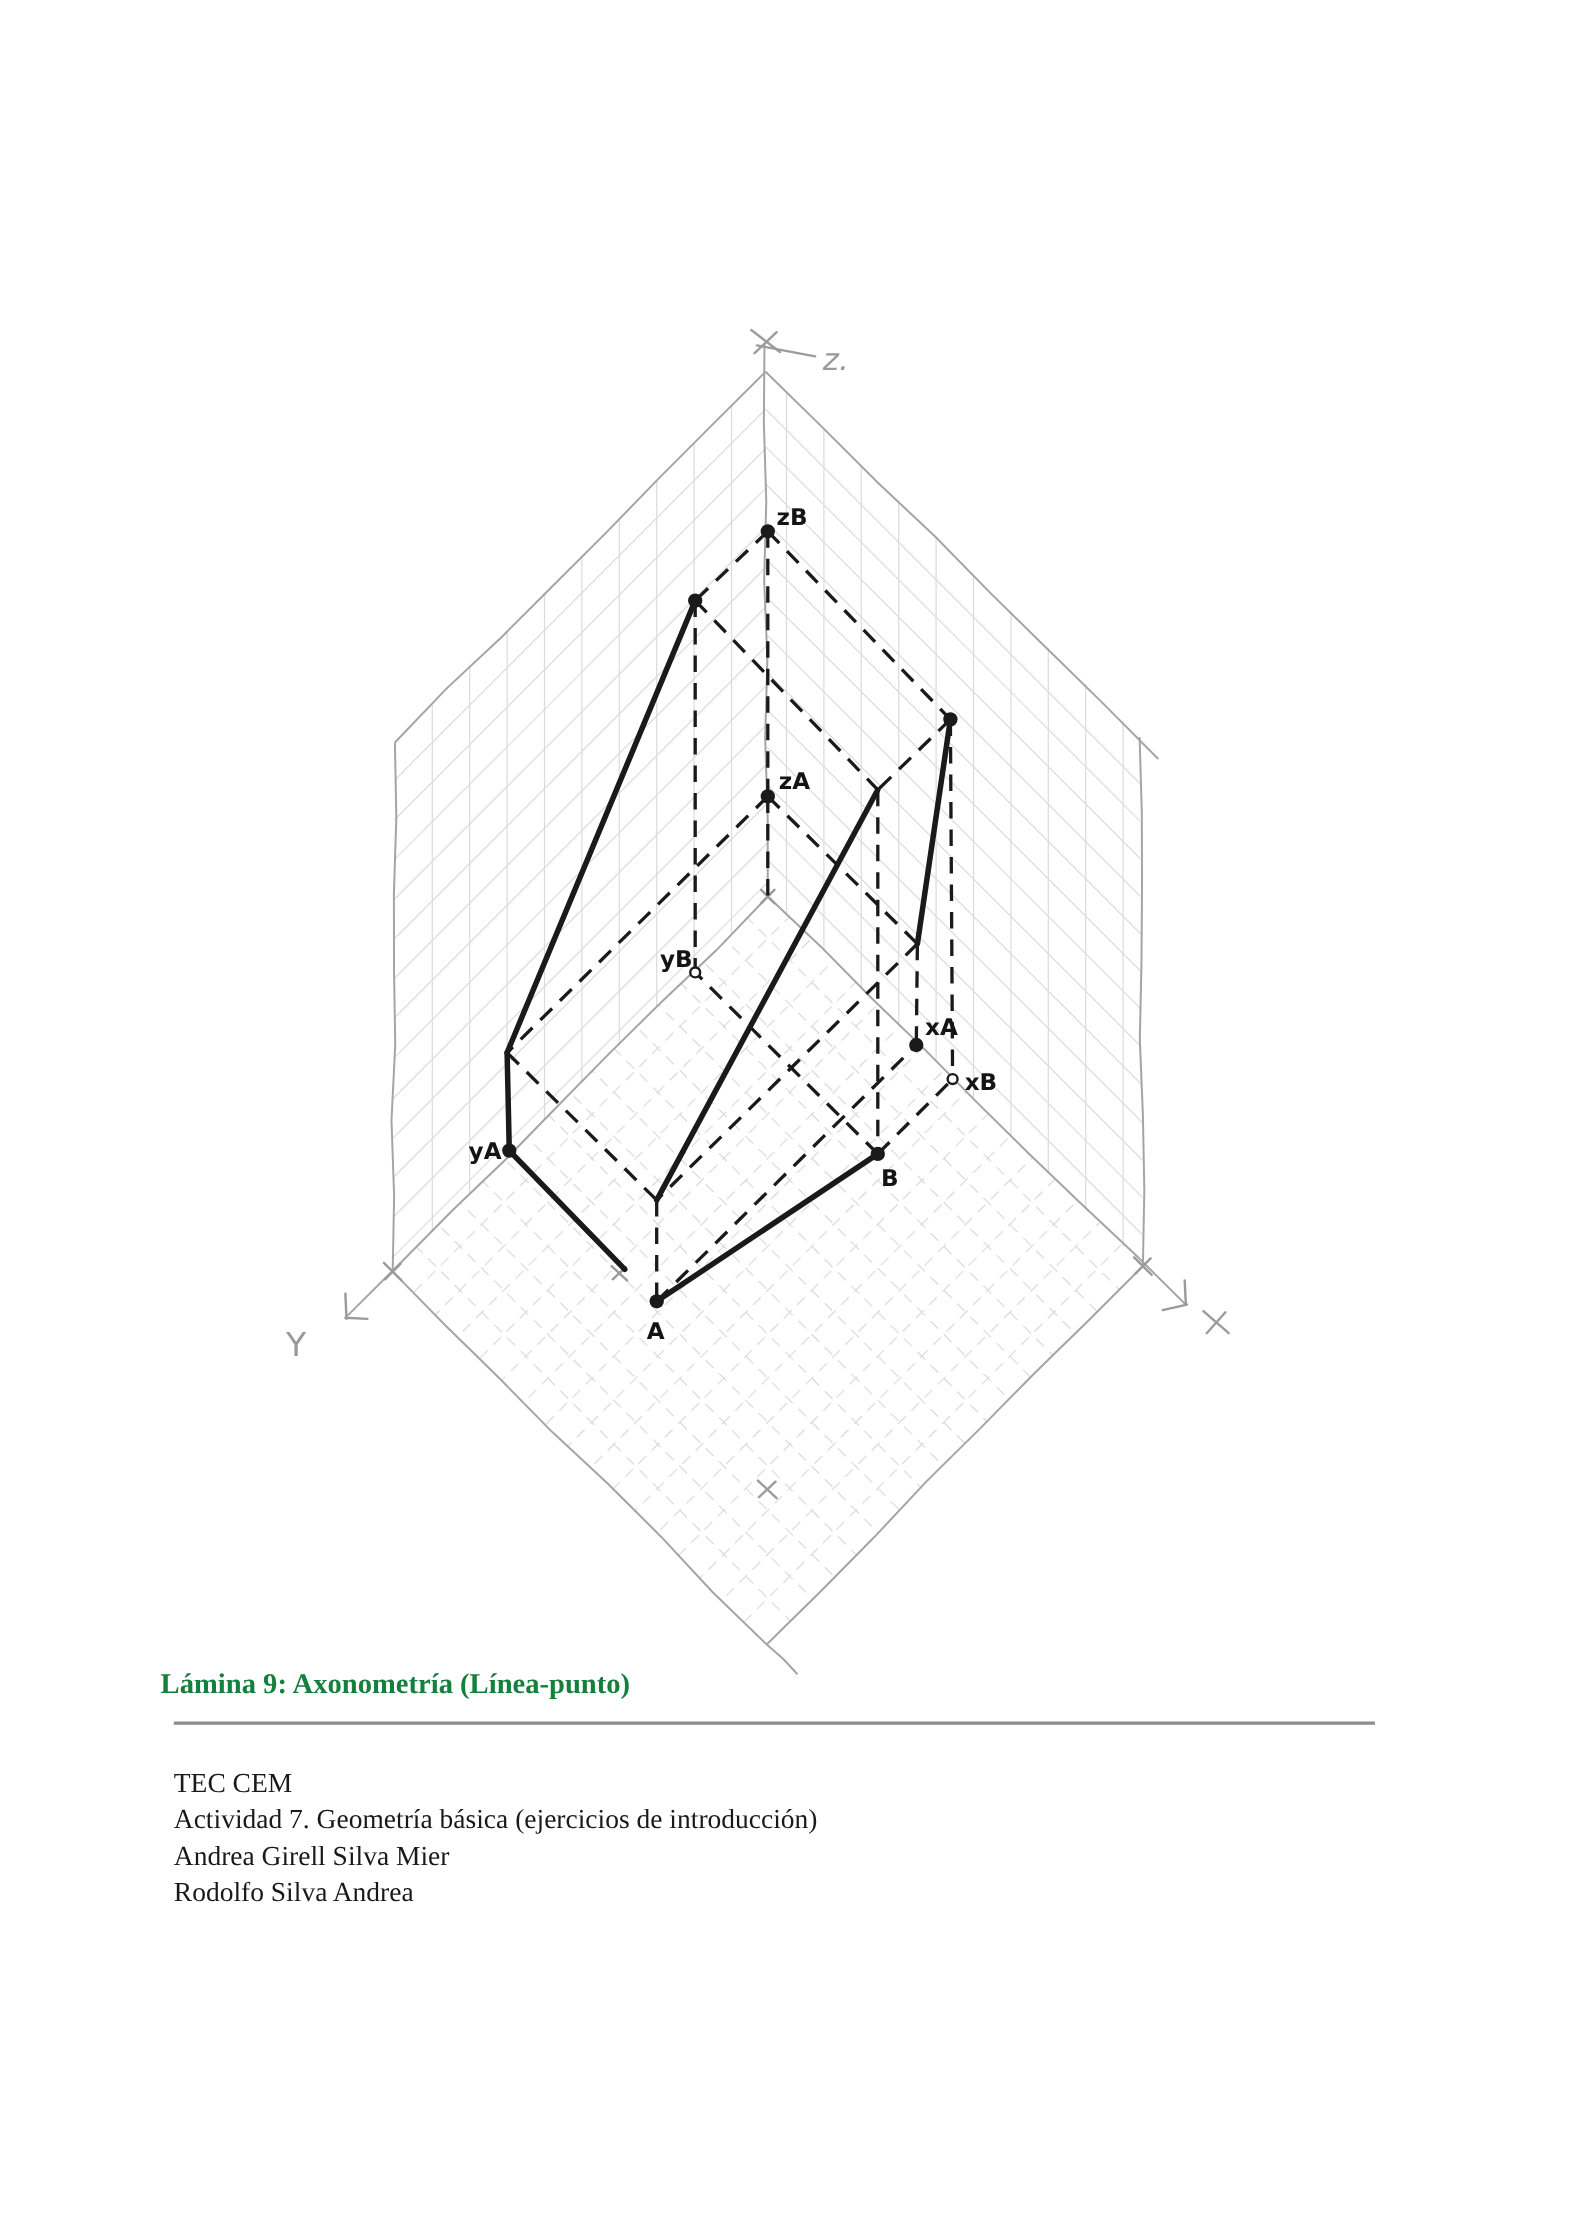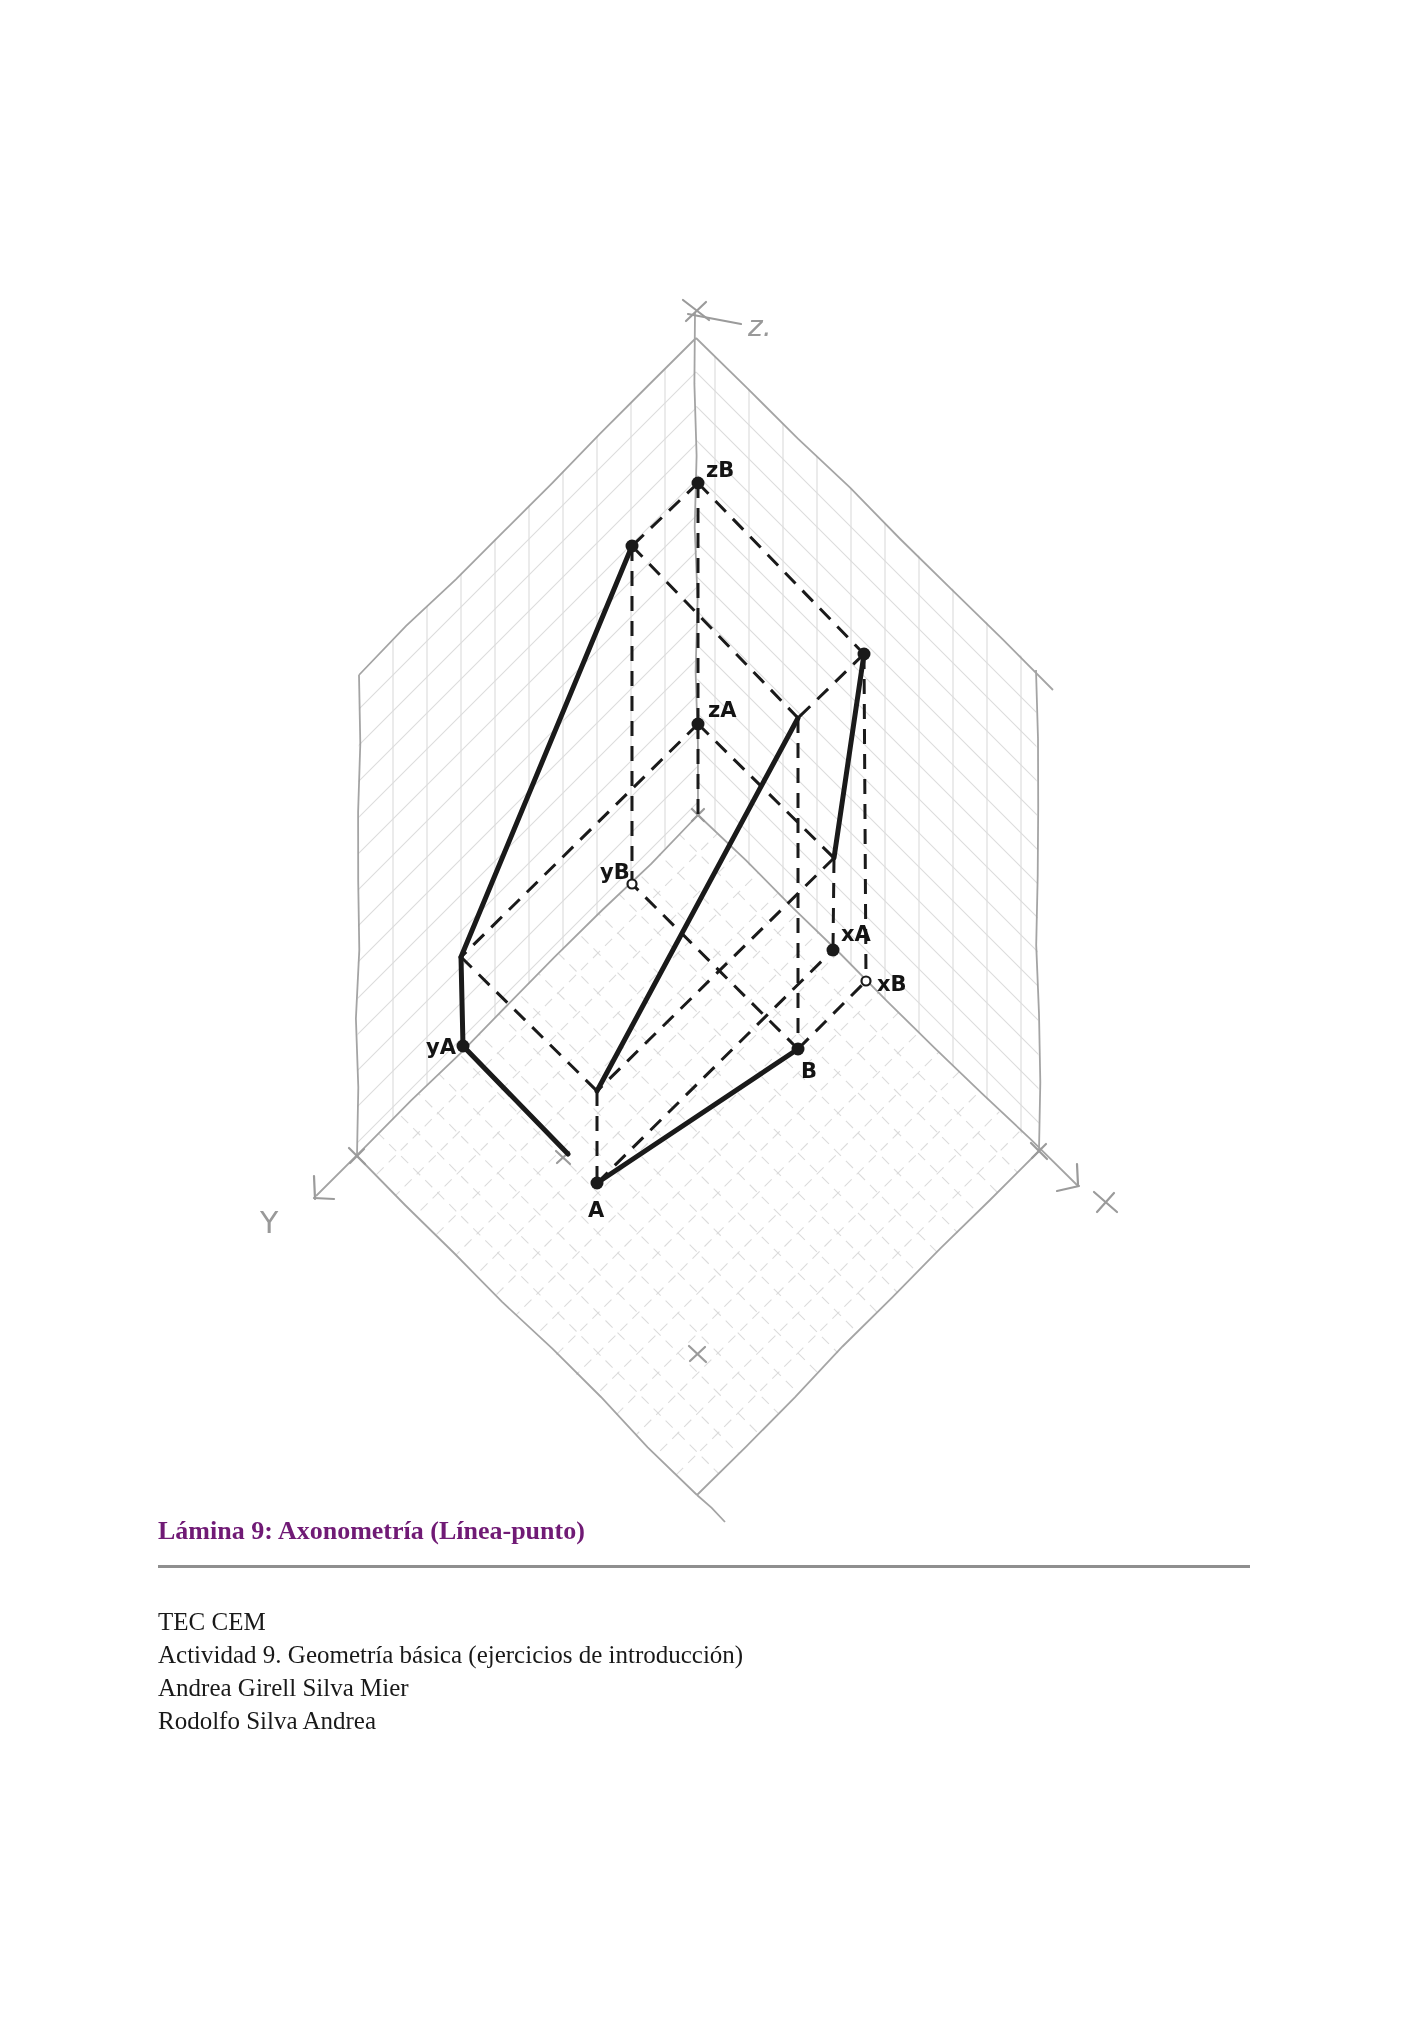--- a/index.html
+++ b/index.html
@@ -5,23 +5,23 @@
   html,body{margin:0;padding:0;background:#e8e8e8;}
   .page{
     position:relative;
     width:1428px;height:2028px;
     background:#ffffff;
     overflow:hidden;
     font-family:"Liberation Serif", serif;
   }
   #figure-svg{position:absolute;left:0;top:0;}
   .caption-title{
-    position:absolute;left:158px;top:1516px;
+    position:absolute;left:146px;top:1516px;
     font:bold 26px/30px "Liberation Serif", serif;
-    color:#701a75;white-space:nowrap;
+    color:#15803d;white-space:nowrap;
   }
   .rule{
     position:absolute;left:158px;top:1565px;
     width:1092px;height:3px;background:#8f8f8f;
   }
   .info-block{
     position:absolute;left:158px;top:1605px;
     font:25px/33px "Liberation Serif", serif;
     color:#191919;
   }
@@ -220,17 +220,17 @@
       <text x="748" y="336" class="axis-label" font-size="28" font-style="italic">z.</text>
       <text x="260" y="1233" class="axis-label" font-size="30" font-style="normal">Y</text>
     </svg>
 
   <div class="caption-title">Lámina 9: Axonometría (Línea-punto)</div>
 
   <div class="rule"></div>
 
   <div class="info-block">
     <div>TEC CEM</div>
-    <div>Actividad 9. Geometría básica (ejercicios de introducción)</div>
+    <div>Actividad 7. Geometría básica (ejercicios de introducción)</div>
     <div>Andrea Girell Silva Mier</div>
     <div>Rodolfo Silva Andrea</div>
   </div>
 </div>
 
 </body></html>

